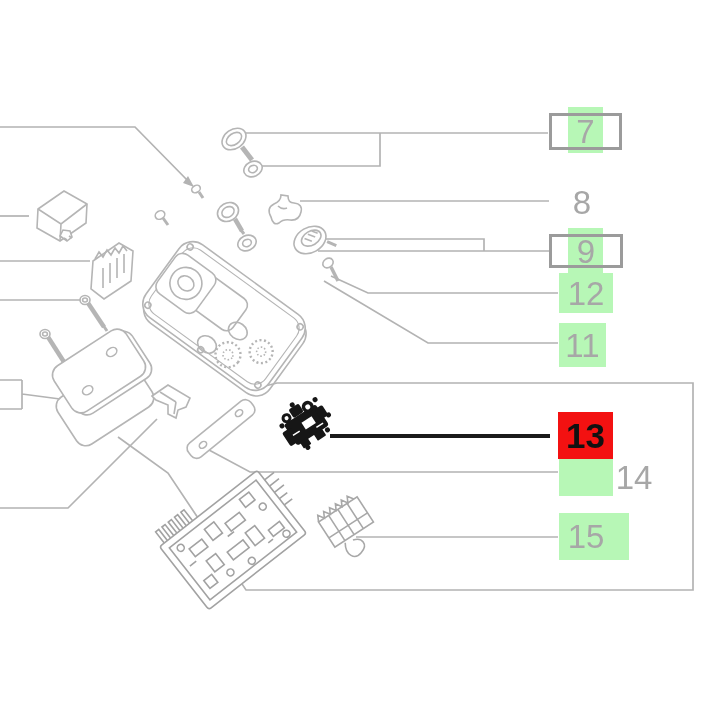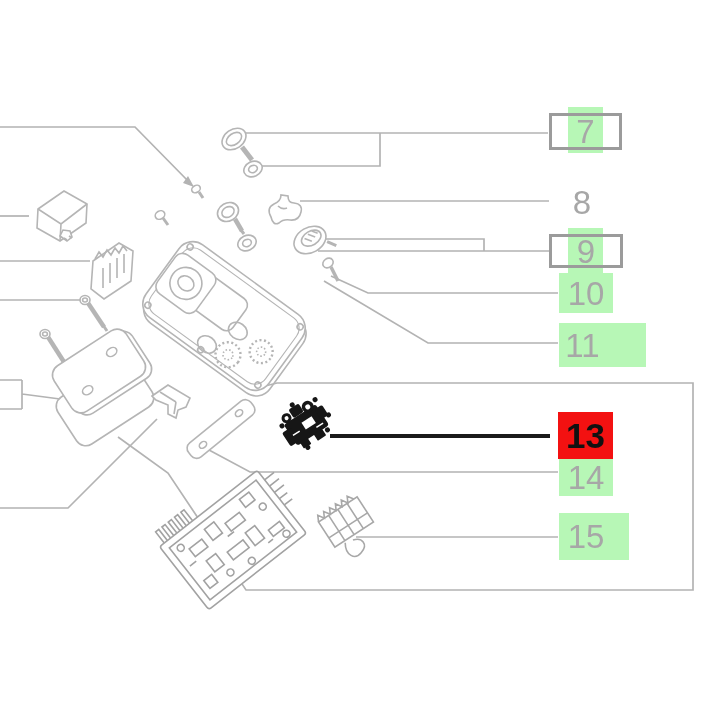--- a/index.html
+++ b/index.html
@@ -231,32 +231,32 @@
     <span class="num" style="left:0;top:0;width:44px;height:36px;">8</span>
   </div>
 
   <div class="label style-green-boxed" style="left:549px;top:228px;width:74px;height:47px;">
     <div class="hl" style="left:19px;top:0;width:35px;height:47px;"></div>
     <div class="box" style="left:0;top:6px;width:74px;height:34px;"></div>
     <span class="num" style="left:0;top:6px;width:74px;height:34px;">9</span>
   </div>
 
   <div class="label style-green" style="left:559px;top:273px;width:54px;height:40px;">
-    <span class="num" style="left:0;top:0;width:54px;height:40px;">10</span>
-  </div>
-
-  <div class="label style-green" style="left:559px;top:323px;width:47px;height:44px;padding-left:40px;">
+    <span class="num" style="left:0;top:0;width:54px;height:40px;">12</span>
+  </div>
+
+  <div class="label style-green" style="left:559px;top:323px;width:47px;height:44px;">
     <span class="num" style="left:0;top:0;width:47px;height:44px;">11</span>
   </div>
 
   <div class="label style-red-selected" style="left:558px;top:412px;width:55px;height:47px;">
     <span class="num" style="left:0;top:0;width:55px;height:47px;font-size:35px;">13</span>
   </div>
 
   <div class="label style-green" style="left:559px;top:459px;width:54px;height:37px;">
-    <span class="num" style="left:0;top:0;width:54px;height:37px;">14</span>
+    <span class="num" style="left:0;top:0;width:54px;height:37px;padding-left:48px;">14</span>
   </div>
 
   <div class="label style-green" style="left:559px;top:513px;width:54px;height:47px;padding-left:16px;">
     <span class="num" style="left:0;top:0;width:54px;height:47px;">15</span>
   </div>
 
 </div>
 
 </body></html>

